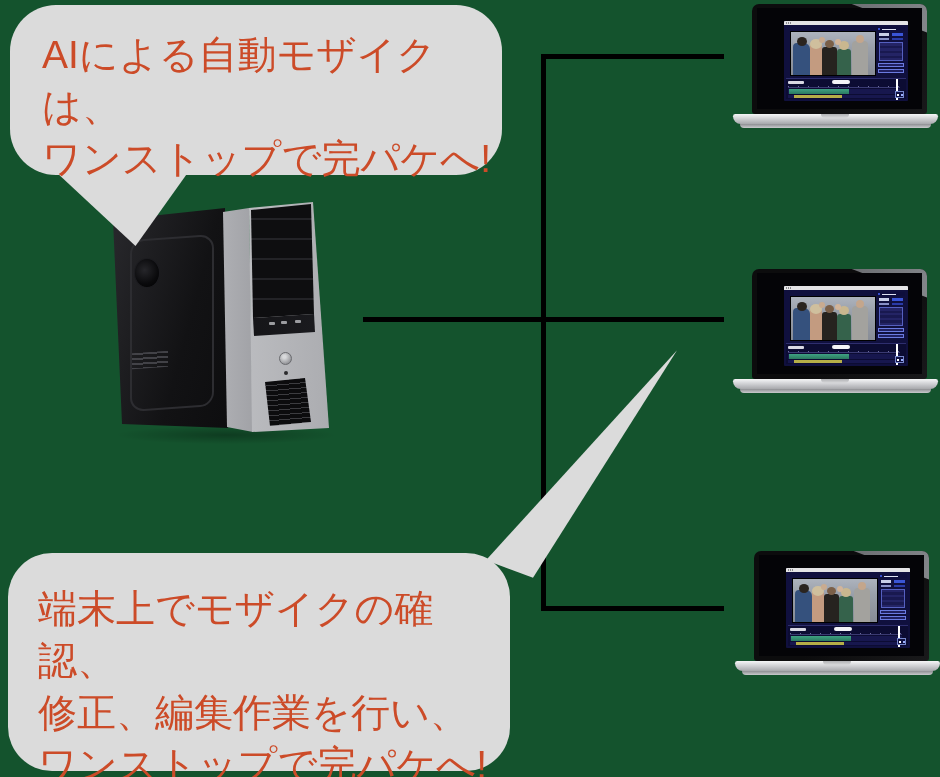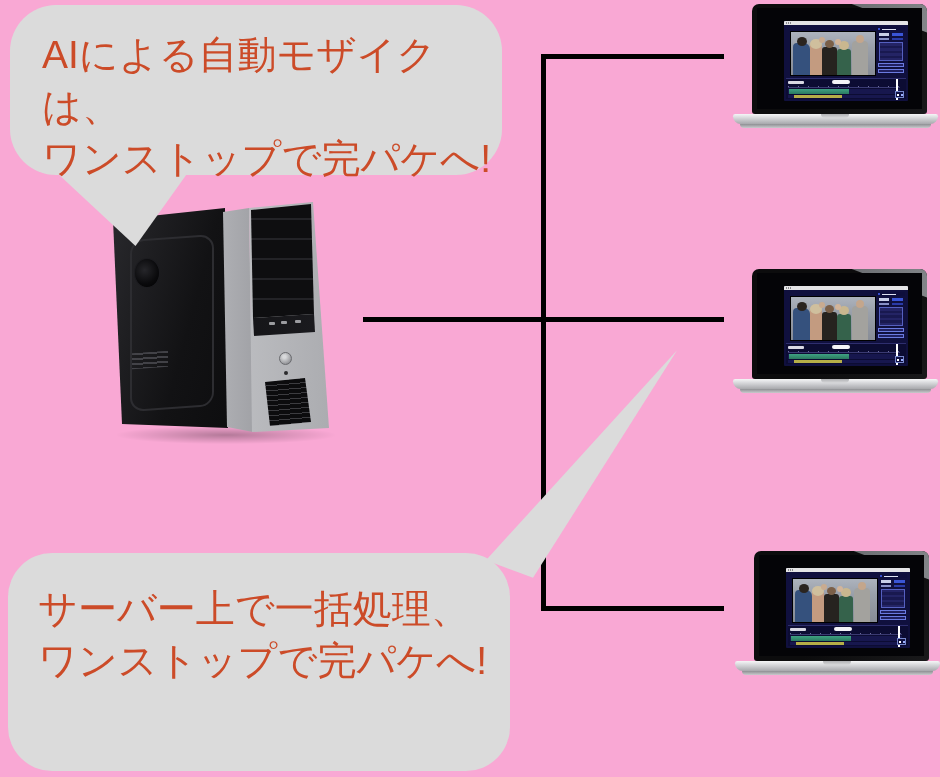--- a/index.html
+++ b/index.html
@@ -1,17 +1,17 @@
 <!DOCTYPE html>
 <html><head>
 <meta charset="utf-8">
 <style>
   html,body{margin:0;padding:0;background:#ffffff;}
   #canvas{
-    position:relative;width:940px;height:777px;background:#f9a8d4;overflow:hidden;
+    position:relative;width:940px;height:777px;background:#14532d;overflow:hidden;
     font-family:"Liberation Sans","DejaVu Sans",sans-serif;
   }
   
   .ln{position:absolute;background:#000;}
   .ln-v  {left:541px;top:54px;width:5px;height:557px;}
   .ln-top{left:541px;top:54px;width:183px;height:5px;}
   .ln-mid{left:363px;top:317px;width:361px;height:5px;}
   .ln-bot{left:541px;top:606px;width:183px;height:5px;}
 
   
@@ -345,16 +345,17 @@
 
   <div class="tail tail-top"></div>
   <div class="tail tail-bottom"></div>
 
   <div class="bubble bubble-top">
     <div>AIによる自動モザイクは、</div>
     <div>ワンストップで完パケへ!</div>
   </div>
 
   <div class="bubble bubble-bottom">
-    <div>サーバー上で一括処理、</div>
+    <div>端末上でモザイクの確認、</div>
+    <div>修正、編集作業を行い、</div>
     <div>ワンストップで完パケへ!</div>
   </div>
 </div>
 
 </body></html>

